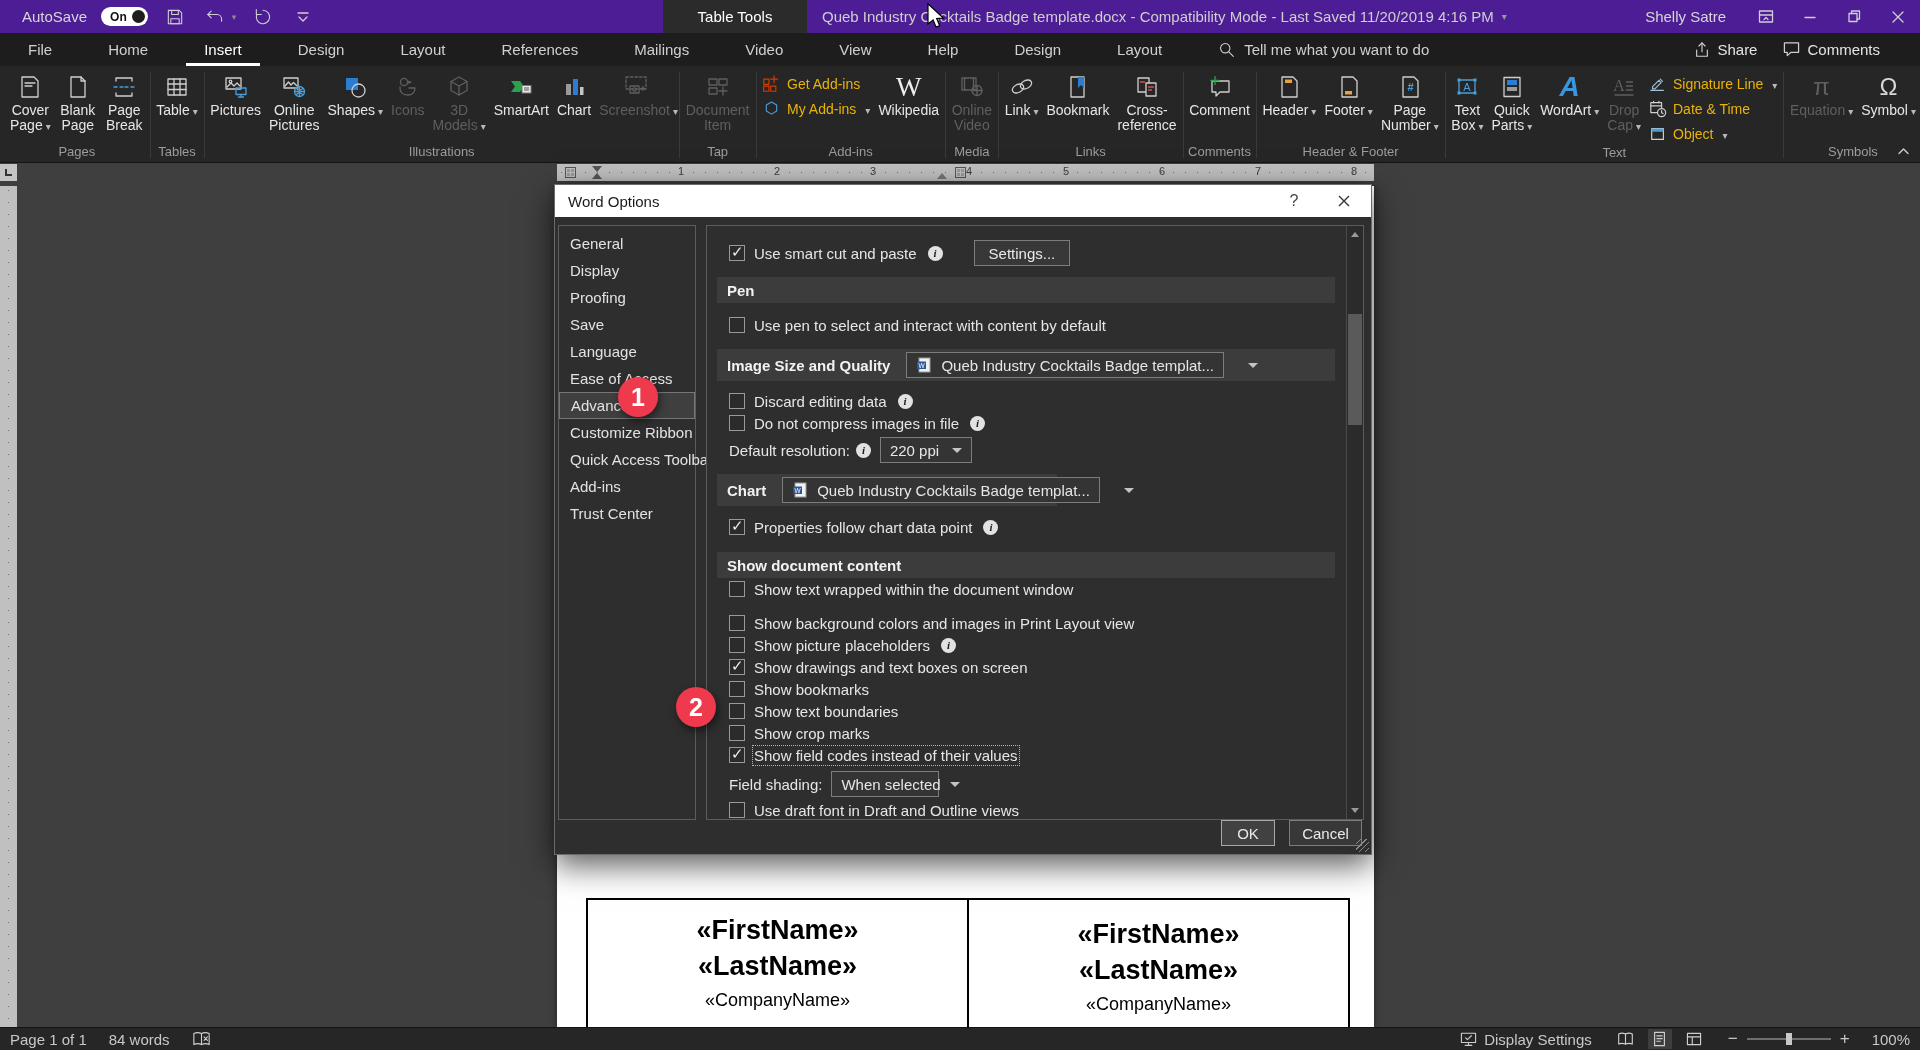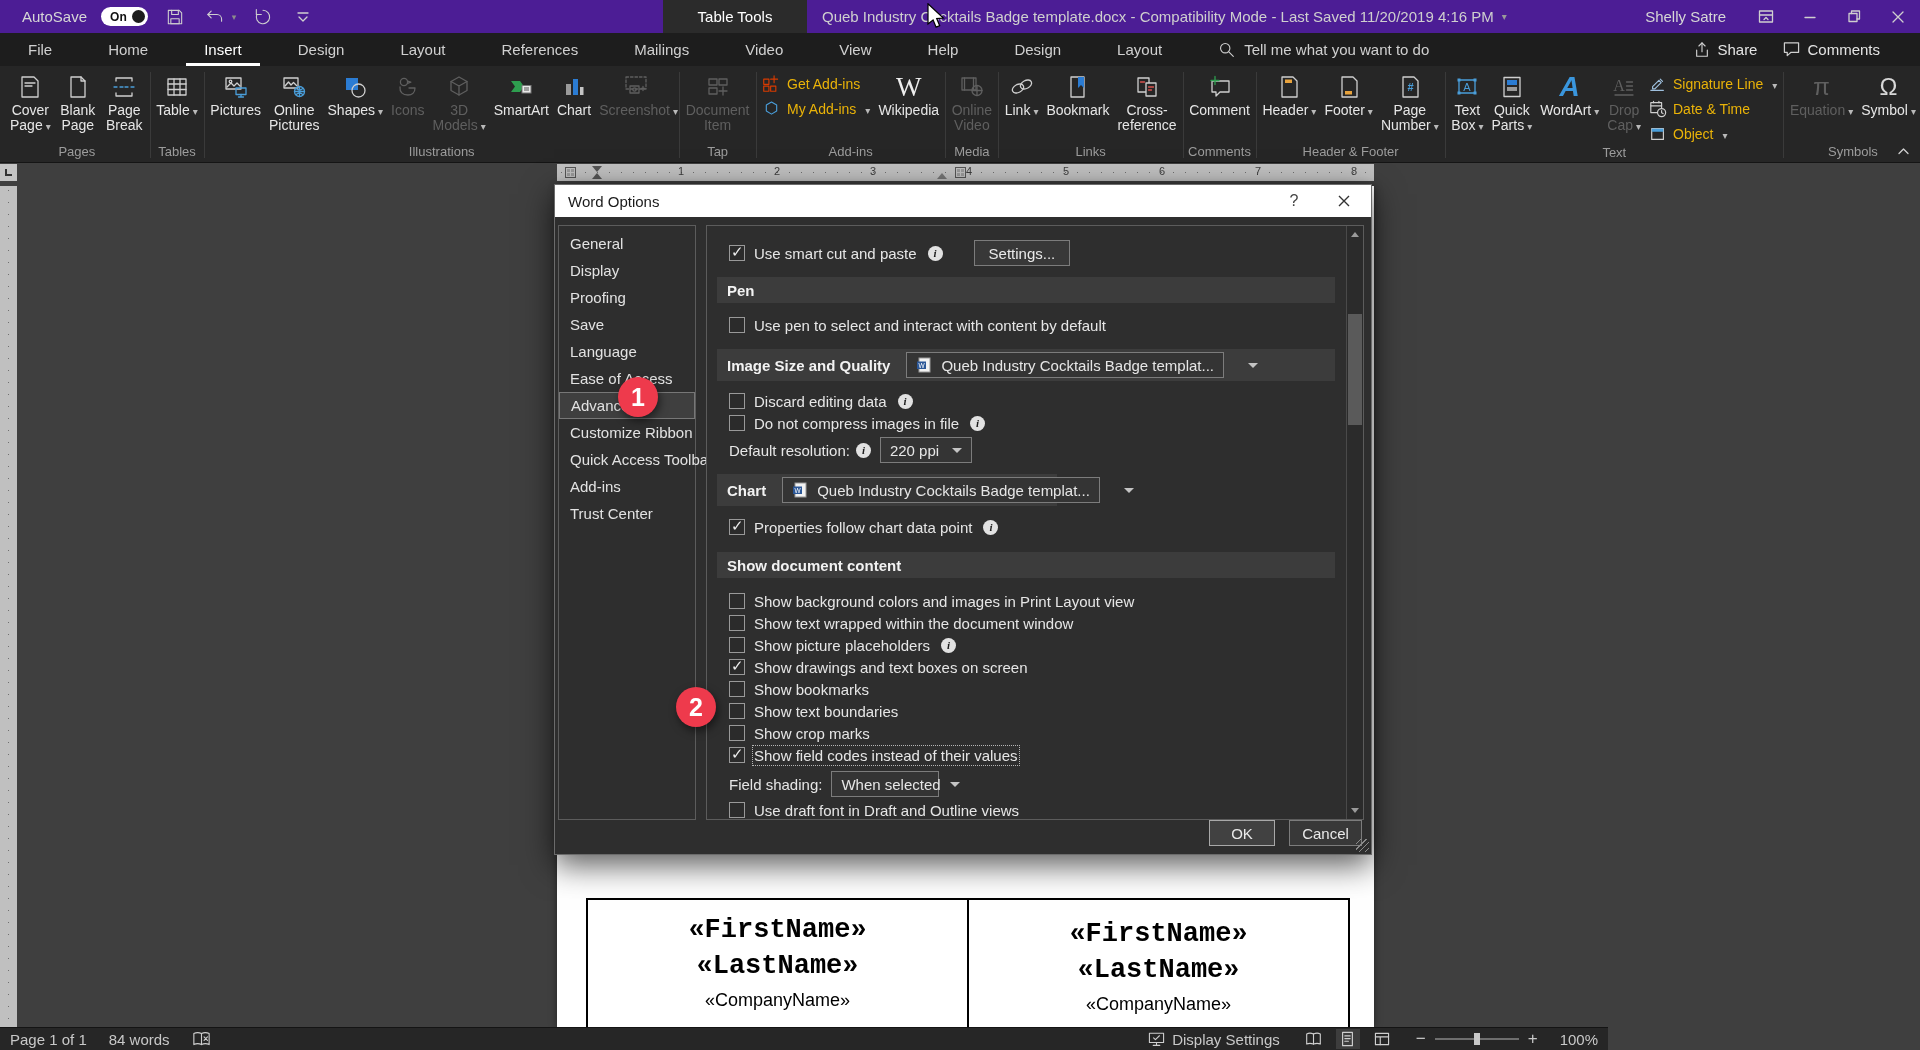--- a/index.html
+++ b/index.html
@@ -54,24 +54,24 @@
 .rnum{position:absolute;top:1px;font-size:11px;color:#3c3c3c;transform:translateX(-50%)}
 .rgridmark{position:absolute;top:3px;width:11px;height:11px;background:#9a9a9a;
   background-image:linear-gradient(#c0c0c0 1px,transparent 1px),linear-gradient(90deg,#c0c0c0 1px,transparent 1px);background-size:4px 4px;border:1px solid #555}
 .rtri{position:absolute;width:0;height:0;border-left:5px solid transparent;border-right:5px solid transparent}
 #vruler{position:absolute;left:0;top:186px;width:17px;height:841px;background:#c0c0c0}
 #vruler::before{content:"";position:absolute;top:4px;bottom:4px;left:8px;width:1px;
   background:repeating-linear-gradient(to bottom,#6f6f6f 0 1px,transparent 1px 12px)}
 #page{position:absolute;left:557px;top:186px;width:817px;height:841px;background:#fff;box-shadow:0 0 8px rgba(0,0,0,.45)}
 .tline{position:absolute;background:#000}
 .badgecell{position:absolute;text-align:center;color:#000}
-.bc-name{font-weight:bold;font-size:27px;line-height:36px;font-family:Liberation Mono, monospace}
+.bc-name{font-weight:bold;font-size:27px;line-height:36px;font-family:Liberation Sans, sans-serif}
 .bc-co{font-size:18px;line-height:33px}
 
-#statusbar{position:absolute;left:0;top:1027px;width:1608px;height:23px;background:#262626;border-top:1px solid #141414;display:flex;align-items:center;justify-content:space-between;padding:0 10px;color:#c8c8c8;font-size:15px}
+#statusbar{position:absolute;left:0;top:1027px;width:1920px;height:23px;background:#262626;border-top:1px solid #141414;display:flex;align-items:center;justify-content:space-between;padding:0 10px;color:#c8c8c8;font-size:15px}
 #sb-left,#sb-right{display:flex;align-items:center;gap:22px;white-space:nowrap}
 .viewics{display:flex;align-items:center;gap:10px}
 .viewic{width:24px;height:20px;display:flex;align-items:center;justify-content:center}
 .viewic.active{background:#3d3d3d}
 #zoomctl{display:flex;align-items:center;gap:9px}
 .zoomsym{font-size:17px;color:#c8c8c8}
 #zoomtrack{width:84px;height:2px;background:#6e6e6e;position:relative}
 #zoomthumb{position:absolute;left:39px;top:-5px;width:6px;height:12px;background:#c8c8c8}
 
 #dlg{position:absolute;left:554px;top:184px;width:818px;height:671px;background:#2e2e2e;border:1px solid #6b6b6b;box-shadow:0 10px 30px rgba(0,0,0,.65);font-size:15px;color:#e6e6e6}
@@ -93,21 +93,21 @@
 .chkrow{display:flex;align-items:center;min-height:22px;margin-left:12px;gap:9px}
 .cb{width:16px;height:16px;border:1px solid #999;background:#2b2b2b;position:relative;flex:none}
 .cb.on::after{content:"✓";position:absolute;left:1px;top:-3px;font-size:15px;color:#ededed}
 .info{width:15px;height:15px;border-radius:50%;background:#e2e2e2;flex:none;display:inline-flex;align-items:center;justify-content:center;margin-left:2px}
 .info::after{content:"i";font:italic bold 11px "Liberation Serif",serif;color:#1c1c1c}
 .dd{height:26px;background:#343434;border:1px solid #7c7c7c;display:inline-flex;align-items:center;padding:0 9px;gap:9px;white-space:nowrap}
 .ddcar{width:0;height:0;border-left:5px solid transparent;border-right:5px solid transparent;border-top:5px solid #c4c4c4}
 .extcar{width:0;height:0;border-left:5px solid transparent;border-right:5px solid transparent;border-top:5px solid #c4c4c4;margin-left:8px}
 .focusdots{outline:1px dotted #b5b5b5;outline-offset:1px}
 .btn{height:26px;background:#383838;border:1px solid #7c7c7c;color:#e9e9e9;display:inline-flex;align-items:center;justify-content:center;padding:0 14px}
-#dlg-ok{position:absolute;right:96px;bottom:8px;width:66px;border:1px solid #a8a8a8;background:#414141}
+#dlg-ok{position:absolute;right:96px;bottom:8px;width:54px;border:1px solid #a8a8a8;background:#414141}
 #dlg-cancel{position:absolute;right:9px;bottom:8px;width:73px}
 #dlg-grip{position:absolute;right:2px;bottom:2px;width:13px;height:13px;
   background:repeating-linear-gradient(135deg,transparent 0 3px,#8a8a8a 3px 4px)}
 
 .callout{position:absolute;width:40px;height:40px;border-radius:50%;background:#ee3a4c;color:#fff;font-weight:bold;font-size:25px;display:flex;align-items:center;justify-content:center;box-shadow:2px 4px 9px rgba(0,0,0,.5);z-index:60}
 #cursor{position:absolute;left:926px;top:3px;z-index:99}
 .docic{flex:none}
 </style>
 </head>
 <body>
@@ -745,27 +745,27 @@
       <div class="chkrow" style="margin-top:10px">
         <span class="cb on"></span>
         <span>Properties follow chart data point</span>
         <span class="info"></span>
       </div>
 
       <div class="strip" style="margin-top:14px">
           <span>Show document content</span>
         </div>
 
+      <div class="chkrow">
+        <span class="cb"></span>
+          <span>Show text wrapped within the document window</span>
+      </div>
       <div class="chkrow" style="margin-top:12px">
         <span class="cb"></span>
           <span>Show background colors and images in Print Layout view</span>
-      </div>
-      <div class="chkrow">
-        <span class="cb"></span>
-          <span>Show text wrapped within the document window</span>
       </div>
       <div class="chkrow">
         <span class="cb"></span>
           <span>Show picture placeholders</span>
         <span class="info"></span>
       </div>
       <div class="chkrow">
         <span class="cb on"></span>
           <span>Show drawings and text boxes on screen</span>
       </div>

